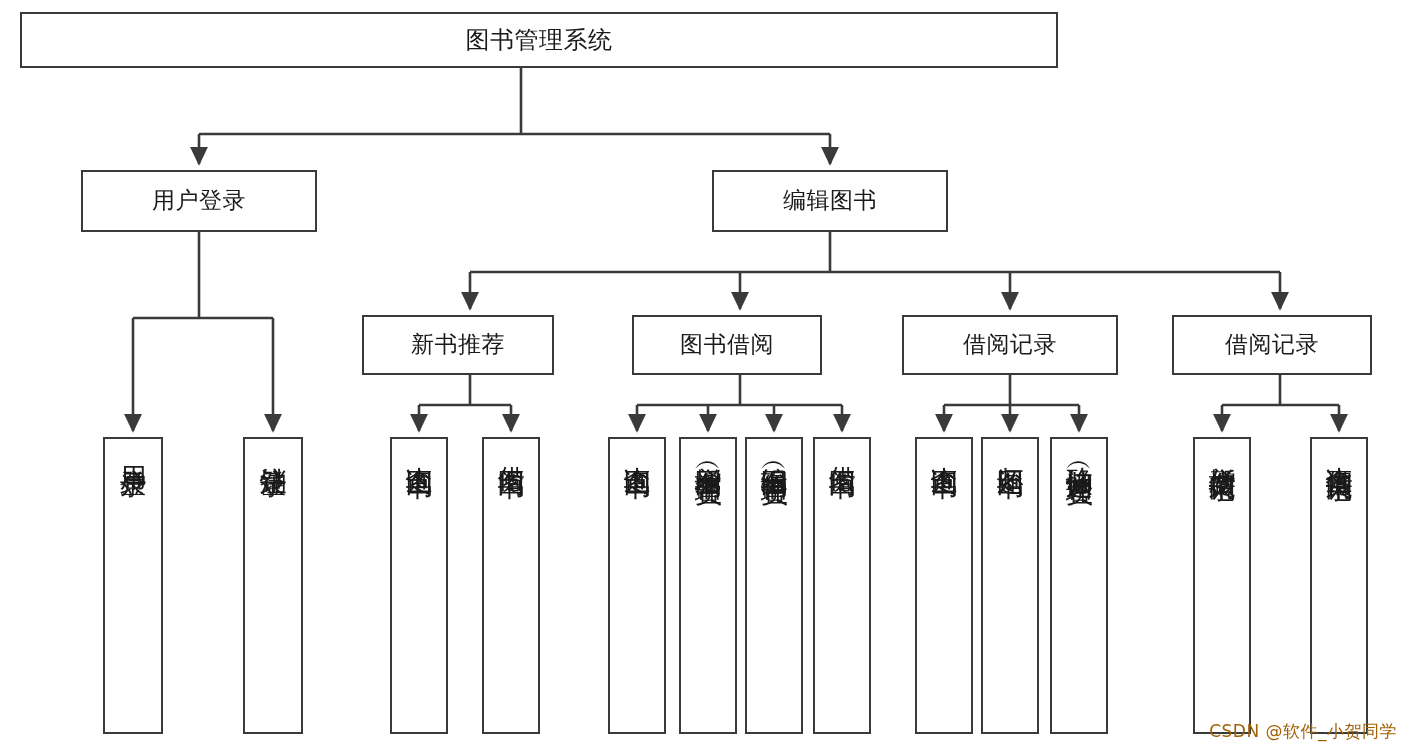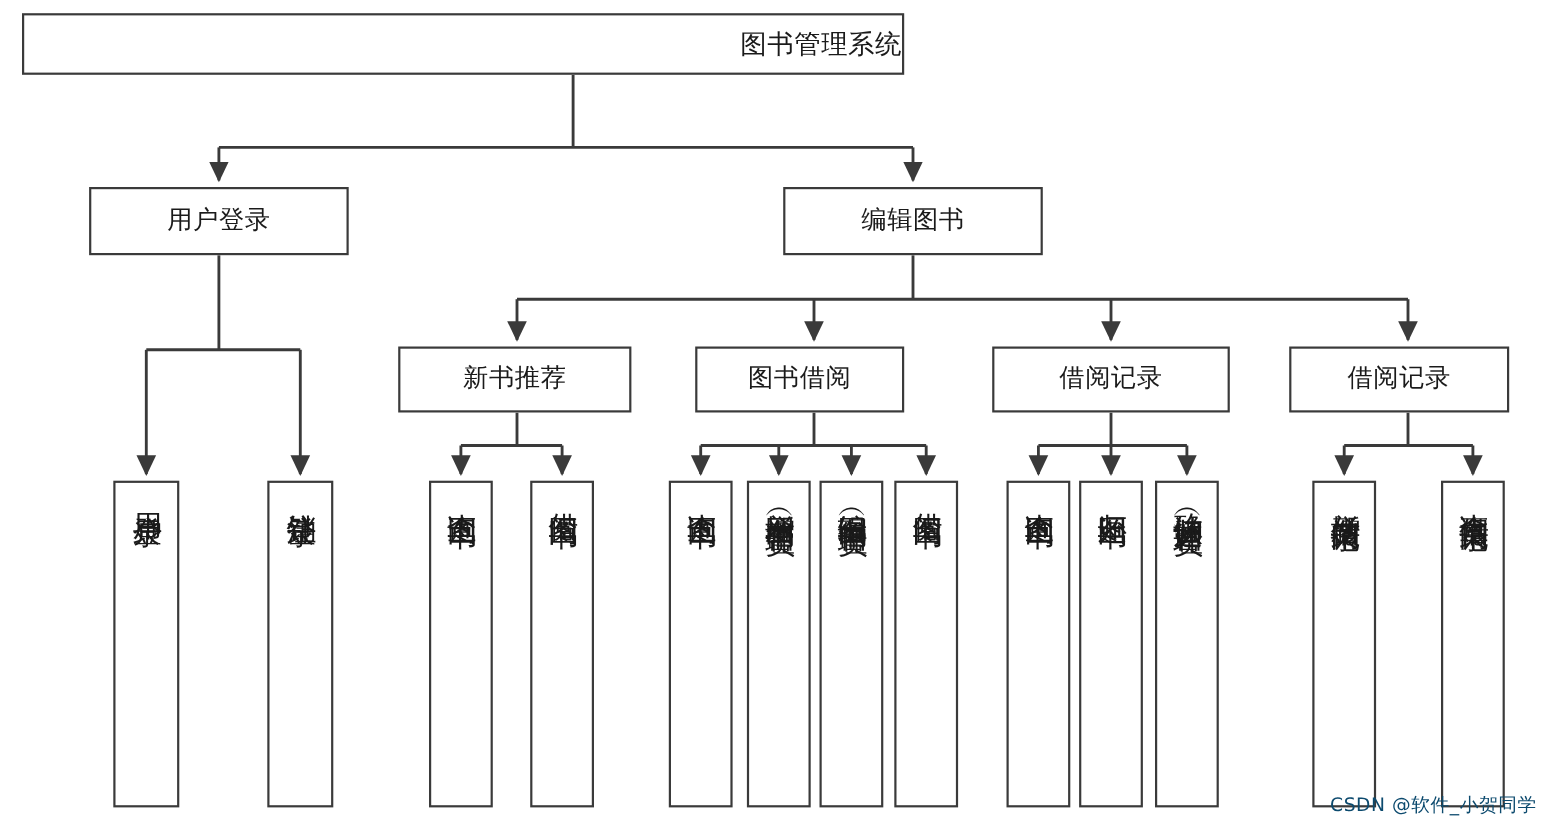--- a/index.html
+++ b/index.html
@@ -61,21 +61,21 @@
     font-size: 27px;
     line-height: 1.05;
     letter-spacing: 2px;
     white-space: nowrap;
   }
   .watermark {
     position: absolute;
     right: 8px;
     bottom: 4px;
     font-size: 17px;
-    color: #0c4a6e;
+    color: #a16207;
     letter-spacing: 0.5px;
     z-index: 3;
     white-space: nowrap;
   }
 </style>
 </head>
 <body>
 
 <div id="canvas">
 
@@ -122,32 +122,32 @@
       <path d="M 1010 405 L 1010 431" marker-end="url(#arrow)"></path>
       <path d="M 1079 405 L 1079 431" marker-end="url(#arrow)"></path>
 
       <path d="M 1280 375 L 1280 405"></path>
       <path d="M 1222 405 L 1339 405"></path>
       <path d="M 1222 405 L 1222 431" marker-end="url(#arrow)"></path>
       <path d="M 1339 405 L 1339 431" marker-end="url(#arrow)"></path>
     </g>
   </svg>
 
-  <div class="node horiz root" style="left:20px; top:12px; width:802px; height:56px;justify-content:flex-end;">
+  <div class="node horiz root" style="left:20px; top:12px; width:1038px; height:56px;">
     <span class="node-label">图书管理系统</span>
   </div>
 
   <div class="node horiz" style="left:81px; top:170px; width:236px; height:62px;">
     <span class="node-label">用户登录</span>
   </div>
   <div class="node horiz" style="left:712px; top:170px; width:236px; height:62px;">
     <span class="node-label">编辑图书</span>
   </div>
 
-  <div class="node horiz" style="left:362px; top:315px; width:212px; height:60px;">
+  <div class="node horiz" style="left:362px; top:315px; width:192px; height:60px;">
     <span class="node-label">新书推荐</span>
   </div>
   <div class="node horiz" style="left:632px; top:315px; width:190px; height:60px;">
     <span class="node-label">图书借阅</span>
   </div>
   <div class="node horiz" style="left:902px; top:315px; width:216px; height:60px;">
     <span class="node-label">借阅记录</span>
   </div>
   <div class="node horiz" style="left:1172px; top:315px; width:200px; height:60px;">
     <span class="node-label">借阅记录</span>

